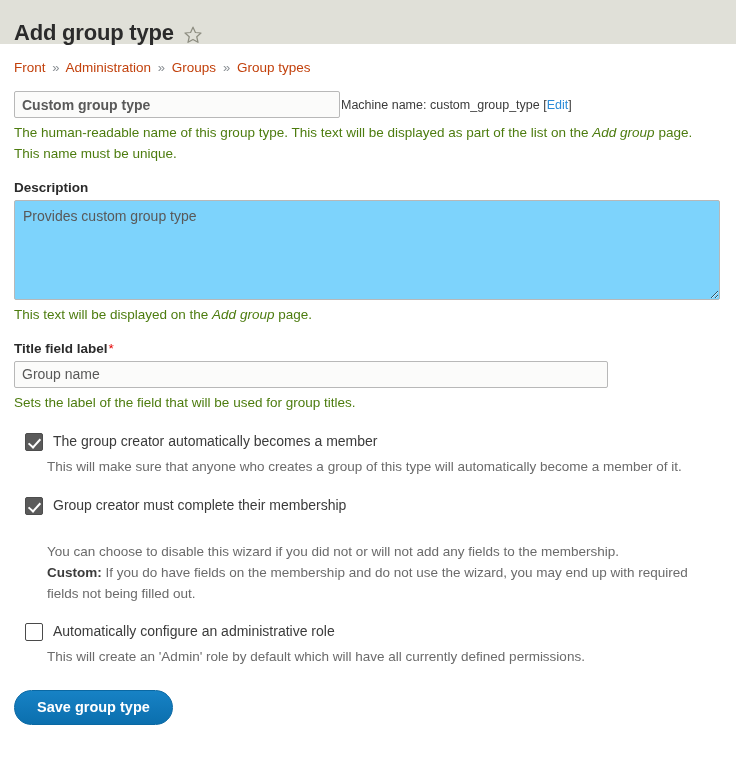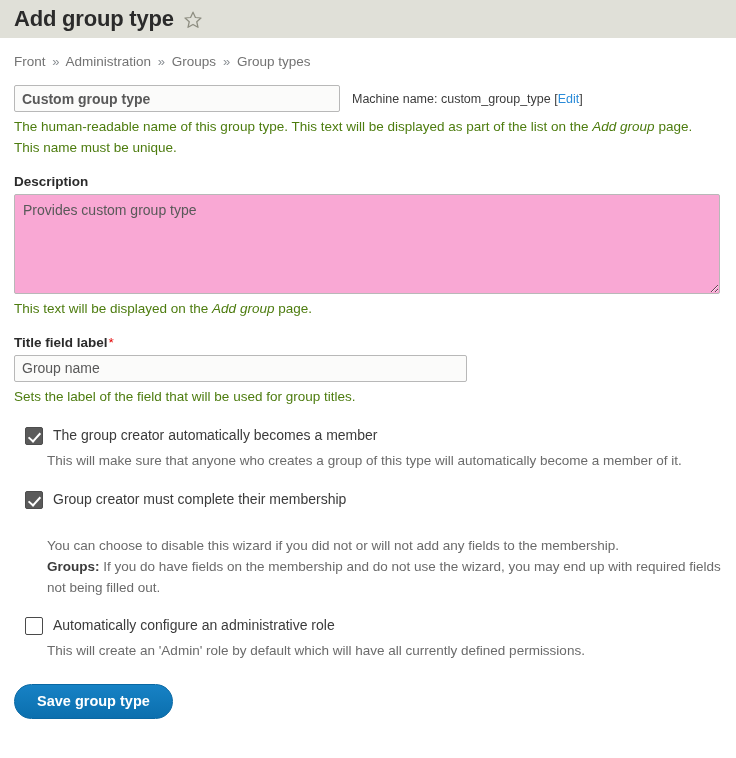--- a/index.html
+++ b/index.html
@@ -13,23 +13,23 @@
     height: 758px;
     background: #ffffff;
     font-family: "Liberation Sans", sans-serif;
     color: #333333;
     overflow: hidden;
   }
 
   
   .page-header {
     background: #e0e0d8;
-    height: 38px;
+    height: 44px;
     display: flex;
-    align-items: center;
+    align-items: flex-end;
     padding: 0 0 0 14px;
   }
   .page-title {
     font-size: 22px;
     font-weight: bold;
     color: #2b2b2b;
     letter-spacing: -0.2px;
     line-height: 1;
     margin: 0;
   }
@@ -42,21 +42,21 @@
     cursor: pointer;
   }
 
   
   .breadcrumb {
     padding: 16px 14px 0 14px;
     font-size: 13.5px;
     line-height: 1.2;
   }
   .breadcrumb a {
-    color: #737373;
+    color: #c2410c;
     text-decoration: none;
   }
   .crumb-sep {
     color: #8a8f94;
     margin: 0 3px;
     font-size: 13px;
   }
 
   
   .form {
@@ -87,26 +87,26 @@
     font-size: 14px;
     color: #595959;
     padding: 4px 7px;
     border: 1px solid #b8b8b8;
     background: #fbfbfa;
     border-radius: 2px;
     height: 27px;
     outline: none;
   }
   #name-input { width: 326px; font-weight: bold; }
-  #title-label-input { width: 453px; }
+  #title-label-input { width: 594px; }
 
   .machine-name {
     font-size: 12.5px;
     color: #3b3b3b;
-    margin-left: 12px;
+    margin-left: 1px;
     white-space: nowrap;
   }
   .machine-name a {
     color: #2a8bd8;
     text-decoration: none;
   }
 
   .description-text {
     font-size: 13.5px;
     color: #4d7c0f;
@@ -117,21 +117,21 @@
   .description-text em { font-style: italic; }
 
   textarea.textarea-input {
     font-family: "Liberation Sans", sans-serif;
     font-size: 14px;
     color: #595959;
     width: 706px;
     height: 100px;
     padding: 6px 8px;
     border: 1px solid #b8b8b8;
-    background: #f9a8d4;
+    background: #7dd3fc;
     border-radius: 2px;
     resize: vertical;
     outline: none;
     display: block;
     line-height: 1.3;
   }
 
   
   .checkbox-item {
     margin-top: 18px;
@@ -261,21 +261,21 @@
   </div>
 
   <div class="checkbox-item">
     <div class="checkbox-row">
       <span class="cb checked"></span>
       <span class="cb-label">Group creator must complete their membership</span>
     </div>
     <div class="cb-help">
       <br>
       <span>You can choose to disable this wizard if you did not or will not add any fields to the membership.</span><br>
-      <b>Groups:</b><span> If you do have fields on the membership and do not use the wizard, you may end up with required fields not being filled out.</span>
+      <b>Custom:</b><span> If you do have fields on the membership and do not use the wizard, you may end up with required fields not being filled out.</span>
     </div>
   </div>
 
   <div class="checkbox-item">
     <div class="checkbox-row">
       <span class="cb unchecked"></span>
       <span class="cb-label">Automatically configure an administrative role</span>
     </div>
     <div class="cb-help">This will create an 'Admin' role by default which will have all currently defined permissions.</div>
   </div>

